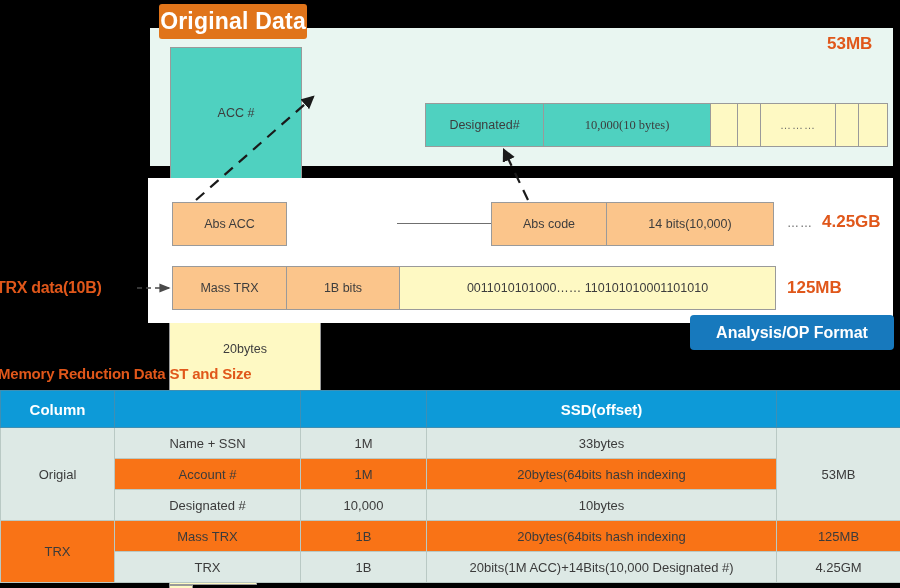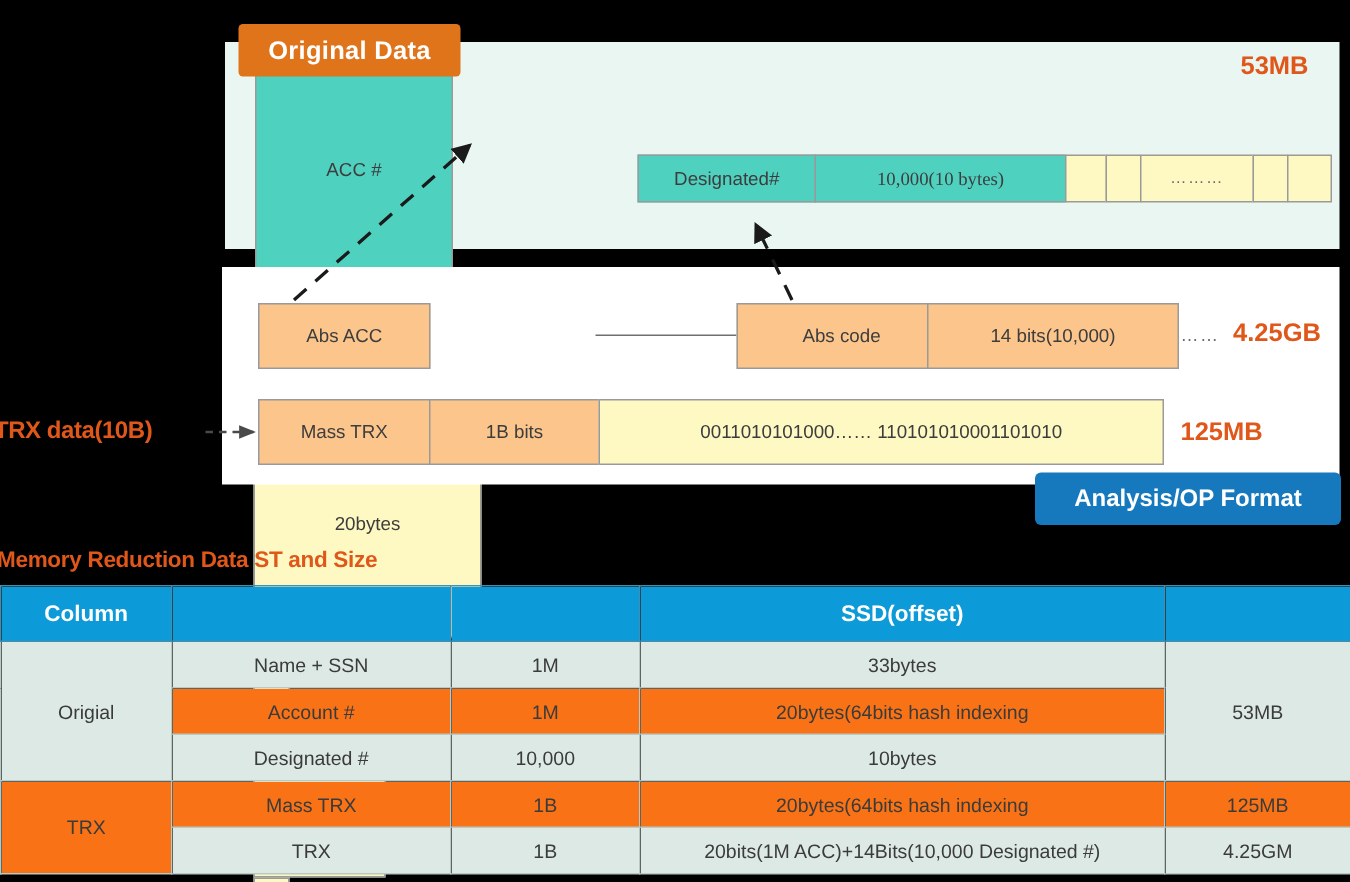--- a/index.html
+++ b/index.html
@@ -20,27 +20,27 @@
   .abs { position: absolute; box-sizing: border-box; }
 
   
   #original-panel {
     left: 150px; top: 28px; width: 743px; height: 138px;
     background: #e9f6f1;
   }
 
   
   #original-tab {
-    left: 159px; top: 16px; width: 148px; height: 35px;
+    left: 159px; top: 4px; width: 148px; height: 35px;
     background: #e0741a;
     border-radius: 3px;
     display: flex; align-items: center; justify-content: center;
     color: #ffffff;
     font-weight: bold;
-    font-size: 17px;
+    font-size: 23px;
     letter-spacing: .2px;
     z-index: 6;
   }
 
   
   .seg-row { display: flex; align-items: stretch; }
   .seg {
     border: 1px solid #9a9a9a;
     margin-left: -1px;
     display: flex; align-items: center; justify-content: center;
@@ -52,21 +52,21 @@
   }
   .seg:first-child { margin-left: 0; }
   .seg.teal { background: #4fd1c0; }
   .seg.orange { background: #fbc58b; }
   .seg.dots { color: #6a6a6a; letter-spacing: 1px; font-size: 11px; }
 
   
   #bar-acc { left: 170px; top: 47px; width: 620px; height: 44px; flex-direction: column; }
 
   
-  #bar-designated { left: 425px; top: 103px; width: 455px; height: 32px; }
+  #bar-designated { left: 425px; top: 103px; width: 455px; height: 44px; }
 
   
   #analysis-panel {
     left: 148px; top: 178px; width: 745px; height: 145px;
     background: #ffffff;
   }
 
   
   #bar-absacc { left: 172px; top: 202px; width: 225px; height: 44px; }
   #bar-abscode { left: 491px; top: 202px; width: 280px; height: 44px; }
@@ -191,21 +191,21 @@
     <div class="seg" style="width: 28px; flex: 0 0 28px;"></div>
   </div>
 
 <div class="abs" id="analysis-panel"></div>
 
 <div class="abs seg-row" id="bar-absacc">
     <div class="seg orange" style="width: 113px; flex: 0 0 113px;">Abs ACC</div>
   </div>
 <div class="abs" id="connector-line"></div>
 <div class="abs seg-row" id="bar-abscode">
-    <div class="seg orange" style="width: 114px; flex: 0 0 114px; padding-left: 12px;">Abs code</div>
+    <div class="seg orange" style="width: 114px; flex: 0 0 114px;">Abs code</div>
     <div class="seg orange" style="width: 166px; flex: 0 0 166px;">14 bits(10,000)</div>
   </div>
 <div class="abs" id="abs-dots">……</div>
 <div class="abs" id="label-425gb">4.25GB</div>
 
 <div class="abs seg-row" id="bar-masstrx">
     <div class="seg orange" style="width: 113px; flex: 0 0 113px;">Mass TRX</div>
     <div class="seg orange" style="width: 112px; flex: 0 0 112px;">1B bits</div>
     <div class="seg" style="width: 375px; flex: 0 0 375px;">0011010101000…… 110101010001101010</div>
   </div>

